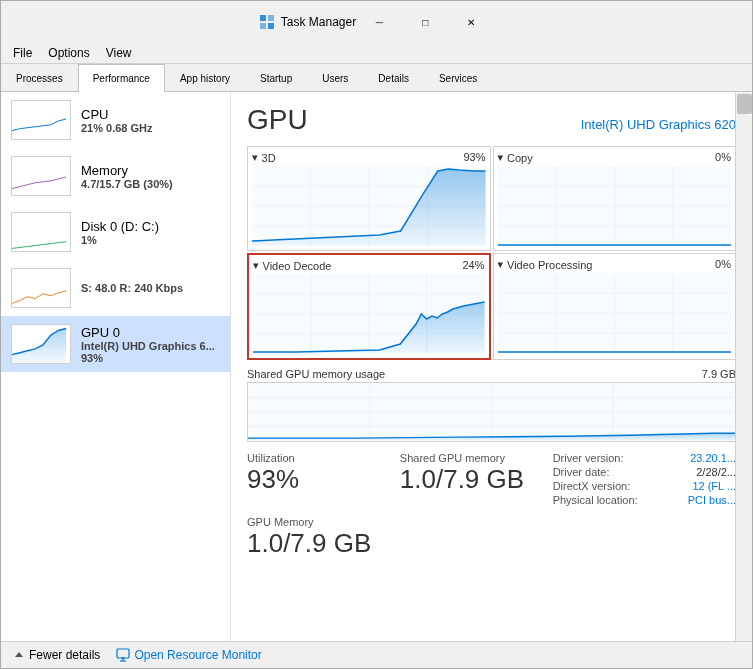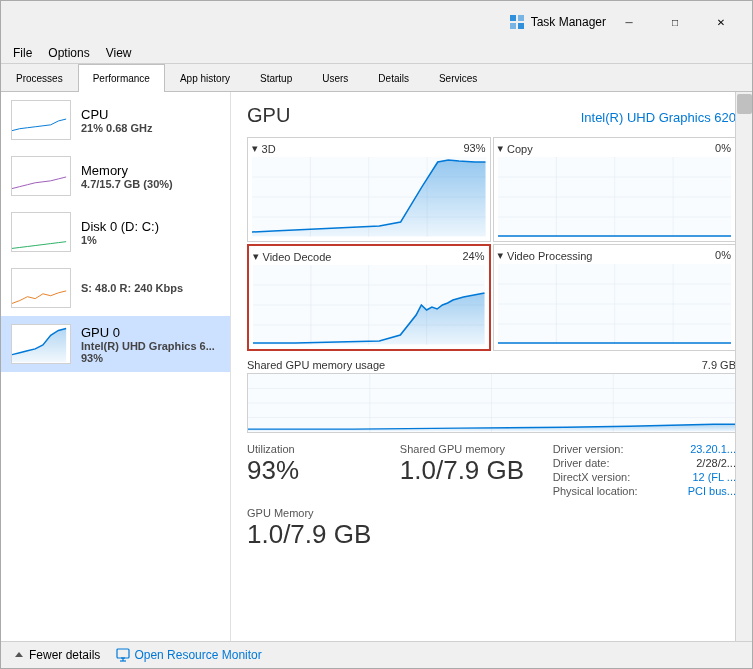--- a/index.html
+++ b/index.html
@@ -1,20 +1,20 @@
 <!DOCTYPE html>
 <html><head>
   <meta charset="utf-8">
   <style>
     * { box-sizing: border-box; margin: 0; padding: 0; }
     body { font-family: 'Segoe UI', Arial, sans-serif; font-size: 12px; background: #f0f0f0; width: 753px; height: 669px; overflow: hidden; }
     
     .window { background: #f0f0f0; border: 1px solid #aaa; width: 753px; height: 669px; display: flex; flex-direction: column; }
     
-    .title-bar { background: #f0f0f0; padding: 6px 8px; display: flex; align-items: center; justify-content: flex-end; border-bottom: none; }
+    .title-bar { background: #f0f0f0; padding: 6px 8px; display: flex; align-items: center; justify-content: center; border-bottom: none; }
     .title-bar-left { display: flex; align-items: center; gap: 6px; font-size: 12px; }
     .title-bar-icon { width: 16px; height: 16px; }
     .title-bar-controls { display: flex; gap: 0; }
     .title-bar-btn { width: 46px; height: 30px; border: none; background: transparent; cursor: pointer; font-size: 10px; display: flex; align-items: center; justify-content: center; }
     
     .menu-bar { display: flex; gap: 0; padding: 0 4px; border-bottom: 1px solid #d0d0d0; }
     .menu-item { padding: 3px 8px; cursor: pointer; font-size: 12px; }
     
     .tabs { display: flex; border-bottom: 1px solid #c0c0c0; background: #f0f0f0; padding: 0 0 0 0; }
     .tab { padding: 8px 14px; cursor: pointer; font-size: 10px; border: 1px solid transparent; border-bottom: none; margin-bottom: -1px; }
@@ -28,21 +28,21 @@
     .sidebar-item.active { background: #cce0ff; }
     .sidebar-thumb { width: 60px; height: 40px; border: 1px solid #d0d0d0; background: white; overflow: hidden; display: flex; align-items: flex-end; justify-content: center; position: relative; }
     .sidebar-info { flex: 1; }
     .sidebar-name { font-size: 13px; font-weight: 400; }
     .sidebar-detail { font-size: 11px; color: #444; font-weight: bold; }
     
     
     .main { flex: 1; padding: 12px 16px; overflow-y: auto; background: white; position: relative; }
     
     .gpu-header { display: flex; justify-content: space-between; align-items: baseline; margin-bottom: 10px; }
-    .gpu-title { font-size: 20px; font-weight: 300; color: #333; }
+    .gpu-title { font-size: 28px; font-weight: 300; color: #333; }
     .gpu-subtitle { font-size: 13px; color: #0078d7; }
     
     .charts-grid { display: grid; grid-template-columns: 1fr 1fr; gap: 2px; margin-bottom: 8px; }
     .chart-panel { border: 1px solid #d0d0d0; padding: 4px; position: relative; }
     .chart-panel.selected { border: 2px solid #c0392b; }
     .chart-header { display: flex; justify-content: space-between; font-size: 11px; color: #333; margin-bottom: 2px; }
     .chart-header-left { display: flex; align-items: center; gap: 4px; }
     .chart-area { height: 80px; background: #f8fcff; position: relative; overflow: hidden; }
     
     .shared-memory-section { margin-top: 4px; }

